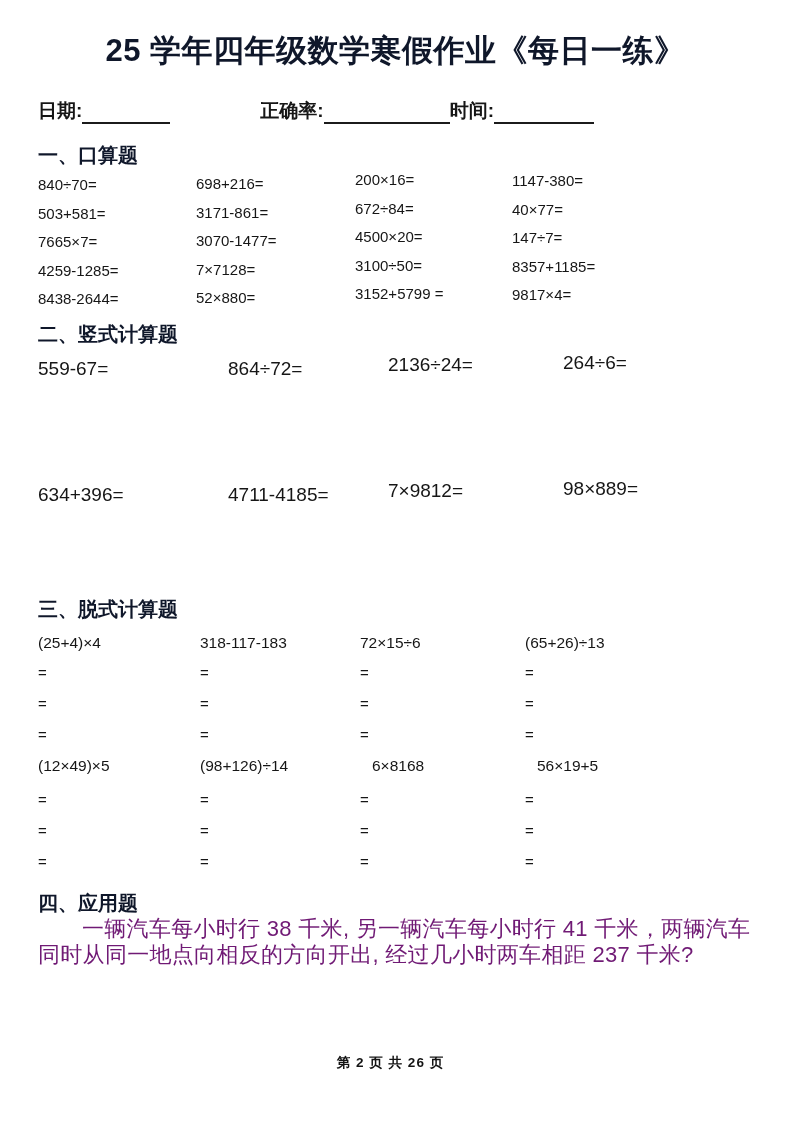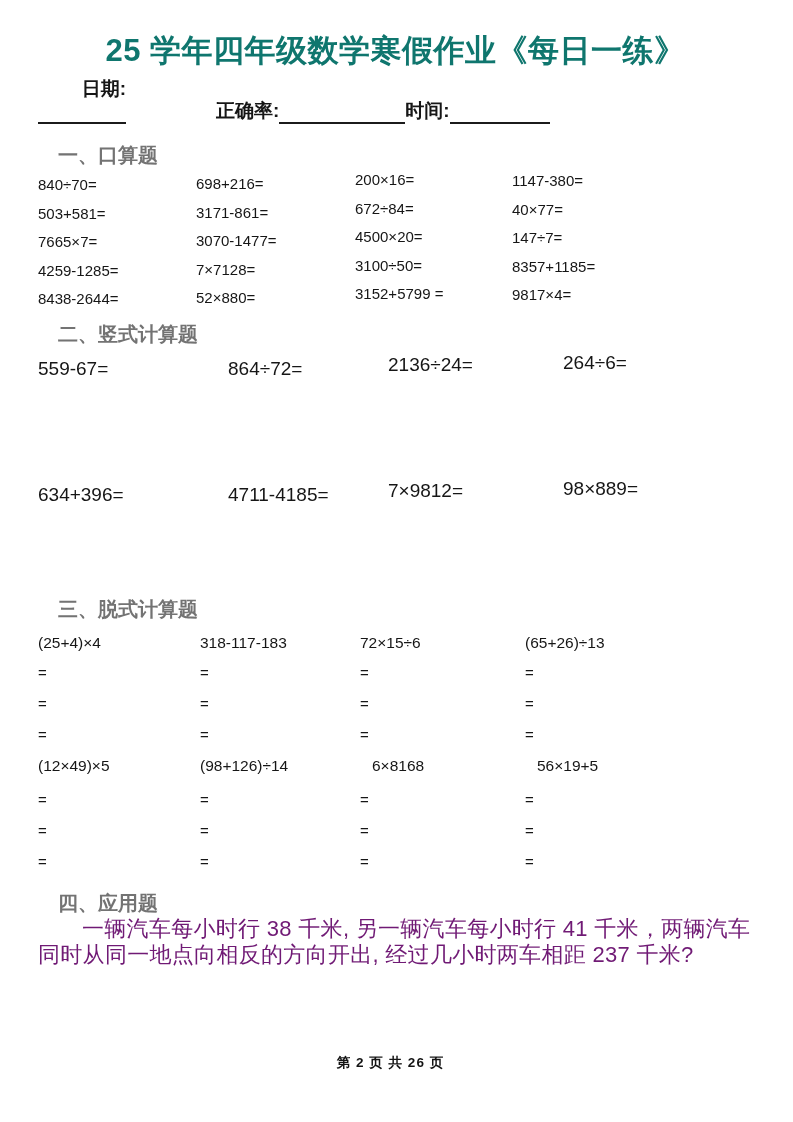--- a/index.html
+++ b/index.html
@@ -16,50 +16,49 @@
     overflow: hidden;
   }
 
   
   .title {
     font-size: 31px;
     line-height: 50px;
     font-weight: bold;
     text-align: center;
     letter-spacing: 0.5px;
-    color: #0f766e;
+    color: #0f172a;
   }
 
   
   .meta-row {
     margin-top: 16px;
     height: 32px;
     display: flex;
     align-items: flex-end;
   }
   .meta-field { display: flex; align-items: flex-end; }
   .meta-label { font-size: 19px; font-weight: bold; line-height: 26px; }
   .blank {
     display: inline-block;
     border-bottom: 2px solid #1b1b1b;
     height: 22px;
   }
   .blank-date { width: 88px; }
   .blank-time { width: 100px; }
   .blank-acc  { width: 126px; }
-  .mf-date { margin-right: 90px; flex-direction: column; }
+  .mf-date { margin-right: 90px; }
   .mf-time { margin-right: 102px; }
 
   
   .sec-heading {
     font-size: 20px;
     font-weight: bold;
     line-height: 26px;
-    color: #737373;
-    margin-left: 20px;
+    color: #0f172a;
   }
   .h-oral { margin-top: 18px; }
   .h-vert { margin-top: 2px; }
   .h-step { margin-top: 90px; }
   .h-word { margin-top: 6px; }
 
   
   .oral-grid {
     margin-top: 8px;
     display: grid;

